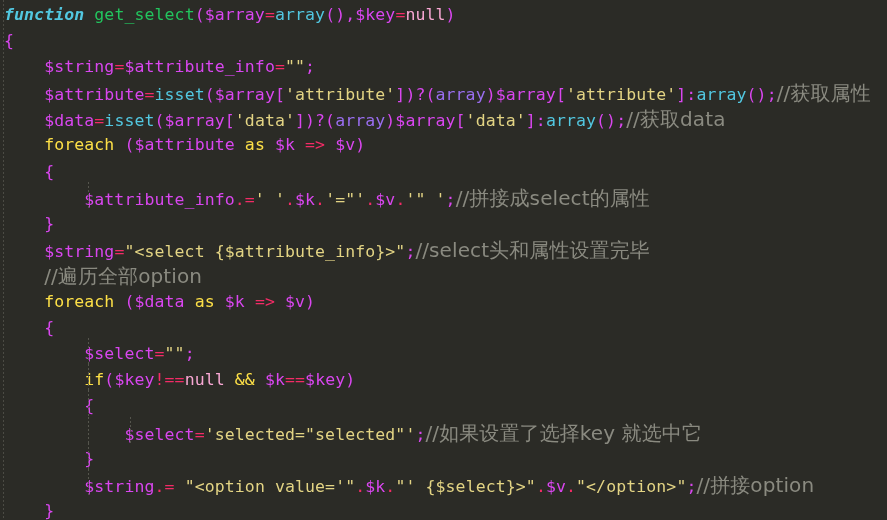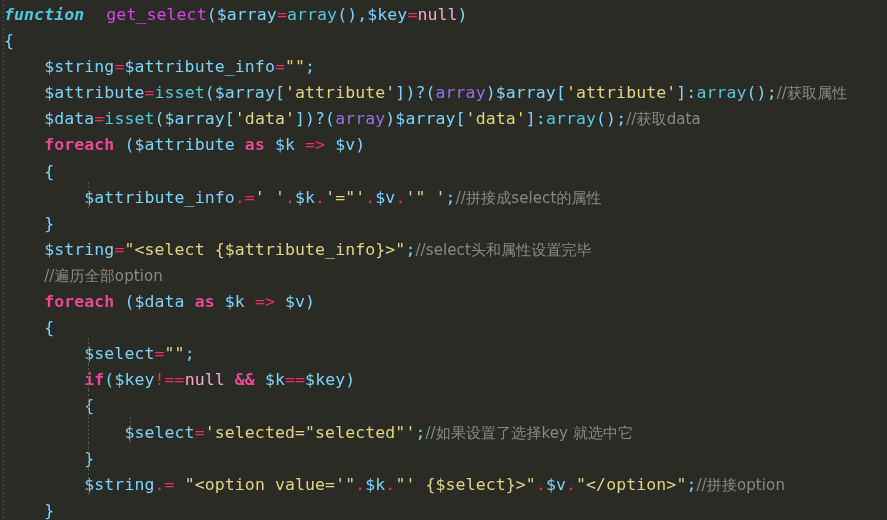--- a/index.html
+++ b/index.html
@@ -49,30 +49,30 @@
     width: 1px;
     height: 26.1px;
     background-image: linear-gradient(to bottom, #55554d 0 2px, transparent 2px 4px);
     background-size: 1px 4px;
     pointer-events: none;
   }
   .g2 { left: 84px; }
   .g3 { left: 126px; }
 
   
-  .kw   { color: #ec4899; font-weight: bold; }
+  .kw   { color: #fde047; }
   .kwi  { color: #52c7e0; font-style: italic; font-weight: bold; }
-  .fn   { color: #d946ef; margin-left: 12px; }
+  .fn   { color: #22c55e; }
   .bi   { color: #52c7e0; }
   .cst  { color: #9a6ef0; }
   .num  { color: #f9a8d4; }
   .str  { color: #e3d484; }
   .op   { color: #f32b66; }
-  .cm   { color: #8a8a80; font-family: "DejaVu Sans", "Liberation Sans", sans-serif; font-size: 15px; }
-  .pl   { color: #7dd3fc; }
+  .cm   { color: #8a8a80; font-family: "DejaVu Sans", "Liberation Sans", sans-serif; font-size: 20px; }
+  .pl   { color: #d946ef; }
 </style>
 </head>
 <body>
 
 <div id="screen">
   <div id="gutter-rule"></div>
   <div id="code"><div class="ln"><span class="kwi">function</span><span class="pl"> </span><span class="fn">get_select</span><span class="pl">($array</span><span class="op">=</span><span class="bi">array</span><span class="pl">(),$key</span><span class="op">=</span><span class="num">null</span><span class="pl">)</span></div><div class="ln"><span class="pl">{</span></div><div class="ln"><span class="pl">    $string</span><span class="op">=</span><span class="pl">$attribute_info</span><span class="op">=</span><span class="str">""</span><span class="pl">;</span></div><div class="ln"><span class="pl">    $attribute</span><span class="op">=</span><span class="bi">isset</span><span class="pl">($array[</span><span class="str">'attribute'</span><span class="pl">])?(</span><span class="cst">array</span><span class="pl">)$array[</span><span class="str">'attribute'</span><span class="pl">]:</span><span class="bi">array</span><span class="pl">();</span><span class="cm">//获取属性</span></div><div class="ln"><span class="pl">    $data</span><span class="op">=</span><span class="bi">isset</span><span class="pl">($array[</span><span class="str">'data'</span><span class="pl">])?(</span><span class="cst">array</span><span class="pl">)$array[</span><span class="str">'data'</span><span class="pl">]:</span><span class="bi">array</span><span class="pl">();</span><span class="cm">//获取data</span></div><div class="ln"><span class="pl">    </span><span class="kw">foreach</span><span class="pl"> ($attribute </span><span class="kw">as</span><span class="pl"> $k </span><span class="op">=&gt;</span><span class="pl"> $v)</span></div><div class="ln"><span class="pl">    {</span></div><div class="ln"><span class="guide g2"></span><span class="pl">        $attribute_info</span><span class="op">.=</span><span class="str">' '</span><span class="op">.</span><span class="pl">$k</span><span class="op">.</span><span class="str">'="'</span><span class="op">.</span><span class="pl">$v</span><span class="op">.</span><span class="str">'" '</span><span class="pl">;</span><span class="cm">//拼接成select的属性</span></div><div class="ln"><span class="pl">    }</span></div><div class="ln"><span class="pl">    $string</span><span class="op">=</span><span class="str">"&lt;select {$attribute_info}&gt;"</span><span class="pl">;</span><span class="cm">//select头和属性设置完毕</span></div><div class="ln"><span class="pl">    </span><span class="cm">//遍历全部option</span></div><div class="ln"><span class="pl">    </span><span class="kw">foreach</span><span class="pl"> ($data </span><span class="kw">as</span><span class="pl"> $k </span><span class="op">=&gt;</span><span class="pl"> $v)</span></div><div class="ln"><span class="pl">    {</span></div><div class="ln"><span class="guide g2"></span><span class="pl">        $select</span><span class="op">=</span><span class="str">""</span><span class="pl">;</span></div><div class="ln"><span class="guide g2"></span><span class="pl">        </span><span class="kw">if</span><span class="pl">($key</span><span class="op">!==</span><span class="num">null</span><span class="pl"> </span><span class="kw">&amp;&amp;</span><span class="pl"> $k</span><span class="op">==</span><span class="pl">$key)</span></div><div class="ln"><span class="guide g2"></span><span class="pl">        {</span></div><div class="ln"><span class="guide g2"></span><span class="guide g3"></span><span class="pl">            $select</span><span class="op">=</span><span class="str">'selected="selected"'</span><span class="pl">;</span><span class="cm">//如果设置了选择key 就选中它</span></div><div class="ln"><span class="guide g2"></span><span class="pl">        }</span></div><div class="ln"><span class="guide g2"></span><span class="pl">        $string</span><span class="op">.=</span><span class="pl"> </span><span class="str">"&lt;option value='"</span><span class="op">.</span><span class="pl">$k</span><span class="op">.</span><span class="str">"' {$select}&gt;"</span><span class="op">.</span><span class="pl">$v</span><span class="op">.</span><span class="str">"&lt;/option&gt;"</span><span class="pl">;</span><span class="cm">//拼接option</span></div><div class="ln"><span class="pl">    }</span></div></div>
 </div>
 
 </body></html>

